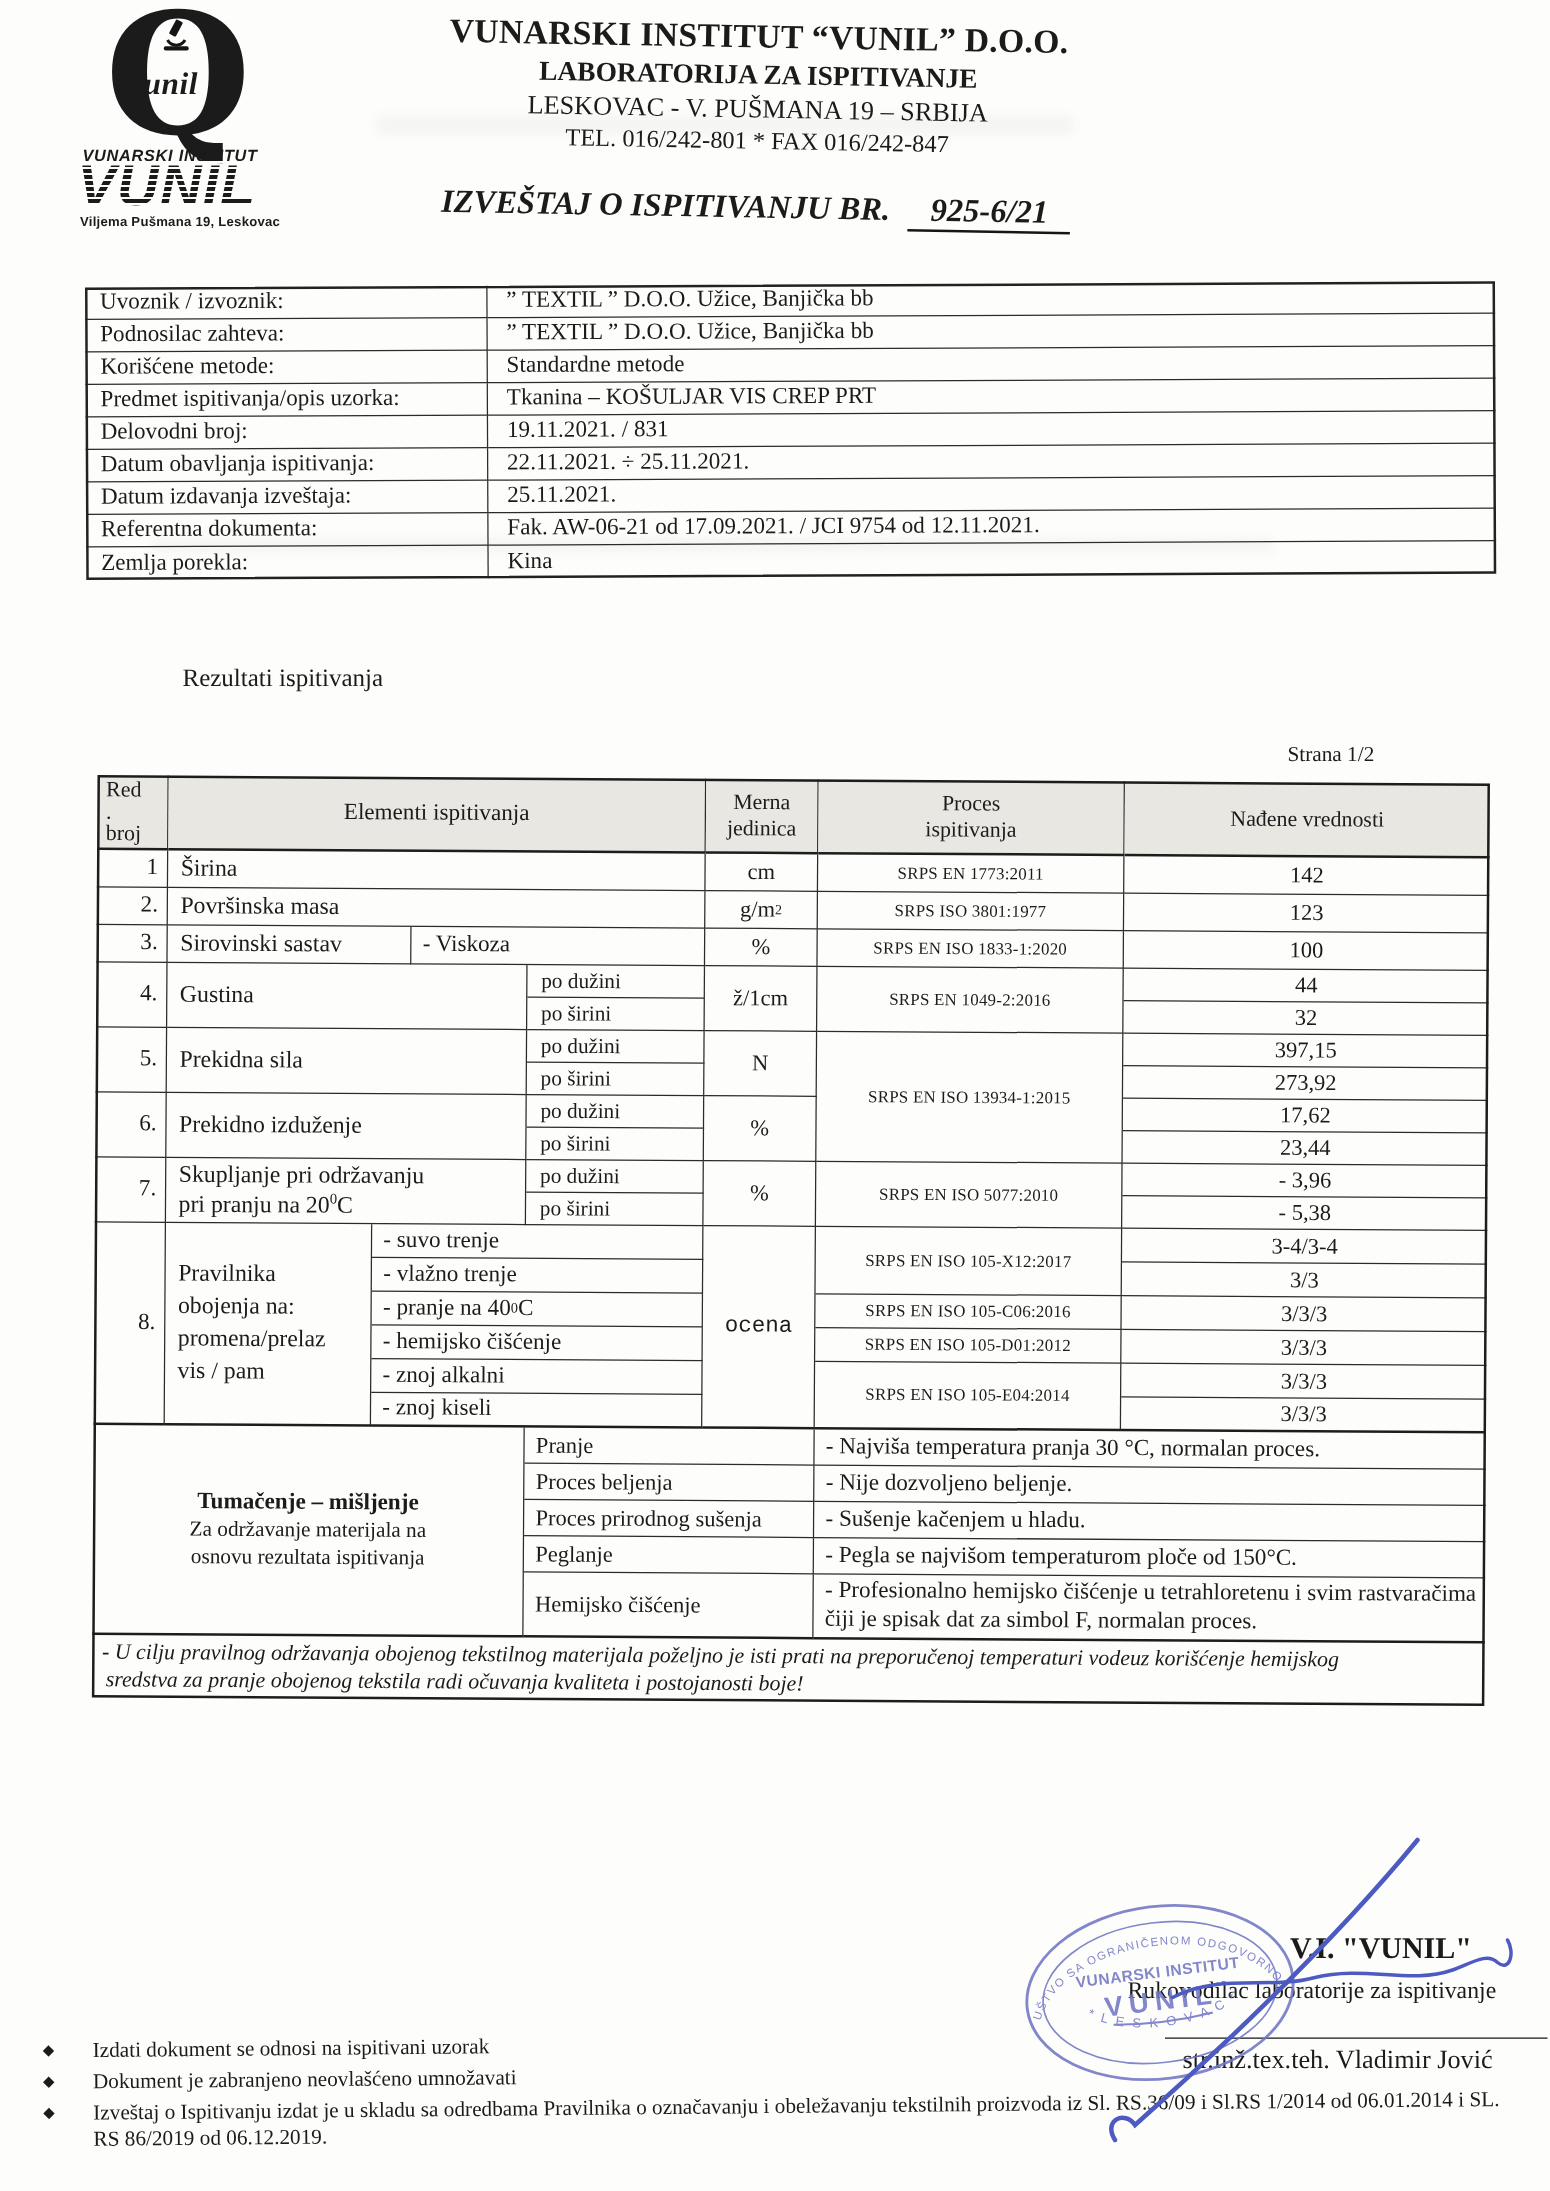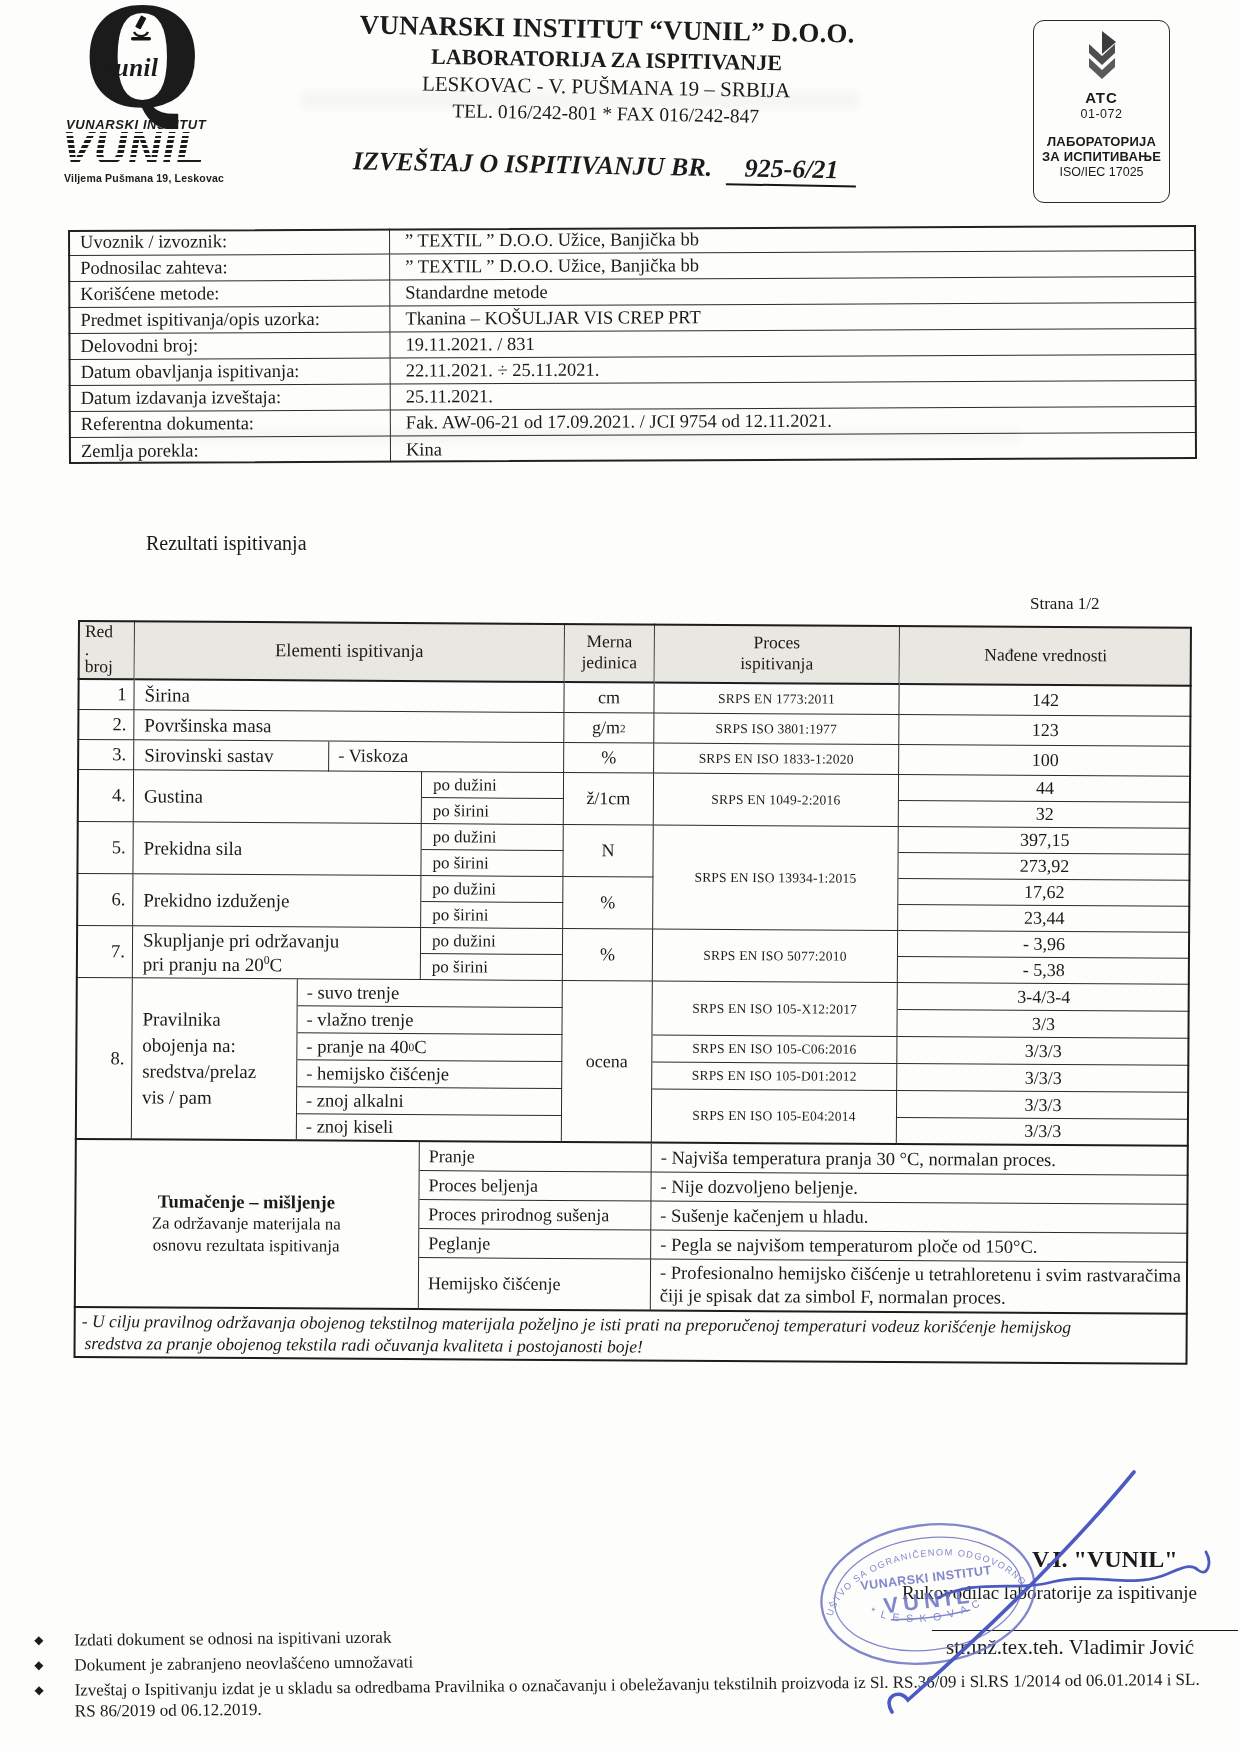--- a/index.html
+++ b/index.html
@@ -123,33 +123,20 @@
     <div class="t1">VUNARSKI INSTITUT “VUNIL” D.O.O.</div>
     <div class="t2">LABORATORIJA ZA ISPITIVANJE</div>
     <div class="t3">LESKOVAC - V. PUŠMANA 19 – SRBIJA</div>
     <div class="t4">TEL. 016/242-801 * FAX  016/242-847</div>
     <div class="report">
       <span>IZVEŠTAJ O ISPITIVANJU BR.</span>
       <span class="rnum">925-6/21</span>
     </div>
   </div>
 
-  <div class="abs badge sans">
-    <svg width="44" height="52" viewBox="0 0 44 52">
-      <polygon points="22,0 36,11 22,23" fill="#3c3c3c"></polygon>
-      <polygon points="9,13 22,25 35,13 35,22 22,34 9,22" fill="#4e4e4e"></polygon>
-      <polygon points="9,27 22,39 35,27 35,36 22,48 9,36" fill="#5a5a5a"></polygon>
-    </svg>
-    <div class="atc">ATC</div>
-    <div class="code">01-072</div>
-    <div class="gap"></div>
-    <div class="cyr">ЛАБОРАТОРИЈА</div>
-    <div class="cyr">ЗА ИСПИТИВАЊЕ</div>
-    <div class="iso">ISO/IEC 17025</div>
-  </div>
 
   <div class="abs itwrap">
     <div class="it">
       <div class="c lab">Uvoznik / izvoznik:</div>
         <div class="c val">” TEXTIL ” D.O.O. Užice, Banjička bb</div>
       <div class="c lab">Podnosilac zahteva:</div>
         <div class="c val">” TEXTIL ” D.O.O. Užice, Banjička bb</div>
       <div class="c lab">Korišćene metode:</div>
         <div class="c val">Standardne metode</div>
       <div class="c lab">Predmet ispitivanja/opis uzorka:</div>
@@ -247,34 +234,34 @@
       <div class="c sub" style="grid-column:5/6; grid-row:12/13;">po širini</div>
       <div class="c" style="grid-column:6/7; grid-row:11/13;">%</div>
       <div class="c met" style="grid-column:7/8; grid-row:11/13;">SRPS EN ISO 5077:2010</div>
       <div class="c val nbr" style="grid-column:8/9; grid-row:11/12;">- 3,96</div>
       <div class="c val nbr" style="grid-column:8/9; grid-row:12/13;">- 5,38</div>
 
       <div class="c num hbb" style="grid-column:1/2; grid-row:13/19;">8.</div>
       <div class="c el2 hbb" style="grid-column:2/3; grid-row:13/19; line-height:26px;">
         <span>Pravilnika</span>
         <span>obojenja na:</span>
-        <span>sredstva/prelaz</span>
+        <span>promena/prelaz</span>
         <span>vis / pam</span>
       </div>
       <div class="c sub8" style="grid-column:3/6; grid-row:13/14;">- suvo trenje</div>
       <div class="c sub8" style="grid-column:3/6; grid-row:14/15;">- vlažno trenje</div>
       <div class="c sub8" style="grid-column:3/6; grid-row:15/16;">
         <span>- pranje na 40</span>
           <sup>0</sup>
           <span>C</span>
       </div>
       <div class="c sub8" style="grid-column:3/6; grid-row:16/17;">- hemijsko čišćenje</div>
       <div class="c sub8" style="grid-column:3/6; grid-row:17/18;">- znoj alkalni</div>
       <div class="c sub8 hbb" style="grid-column:3/6; grid-row:18/19;">- znoj  kiseli</div>
-      <div class="c hbb" style="grid-column:6/7; grid-row:13/19;">ocena</div>
+      <div class="c hbb" style="grid-column:6/7; grid-row:13/19;font-family:Liberation Mono, monospace;">ocena</div>
       <div class="c met" style="grid-column:7/8; grid-row:13/15;">SRPS EN ISO 105-X12:2017</div>
       <div class="c met" style="grid-column:7/8; grid-row:15/16;">SRPS EN ISO 105-C06:2016</div>
       <div class="c met" style="grid-column:7/8; grid-row:16/17;">SRPS EN ISO 105-D01:2012</div>
       <div class="c met hbb" style="grid-column:7/8; grid-row:17/19;">SRPS EN ISO 105-E04:2014</div>
       <div class="c val nbr" style="grid-column:8/9; grid-row:13/14;">3-4/3-4</div>
       <div class="c val nbr" style="grid-column:8/9; grid-row:14/15;">3/3</div>
       <div class="c val nbr" style="grid-column:8/9; grid-row:15/16;">3/3/3</div>
       <div class="c val nbr" style="grid-column:8/9; grid-row:16/17;">3/3/3</div>
       <div class="c val nbr" style="grid-column:8/9; grid-row:17/18;">3/3/3</div>
       <div class="c val nbr hbb" style="grid-column:8/9; grid-row:18/19;">3/3/3</div>

